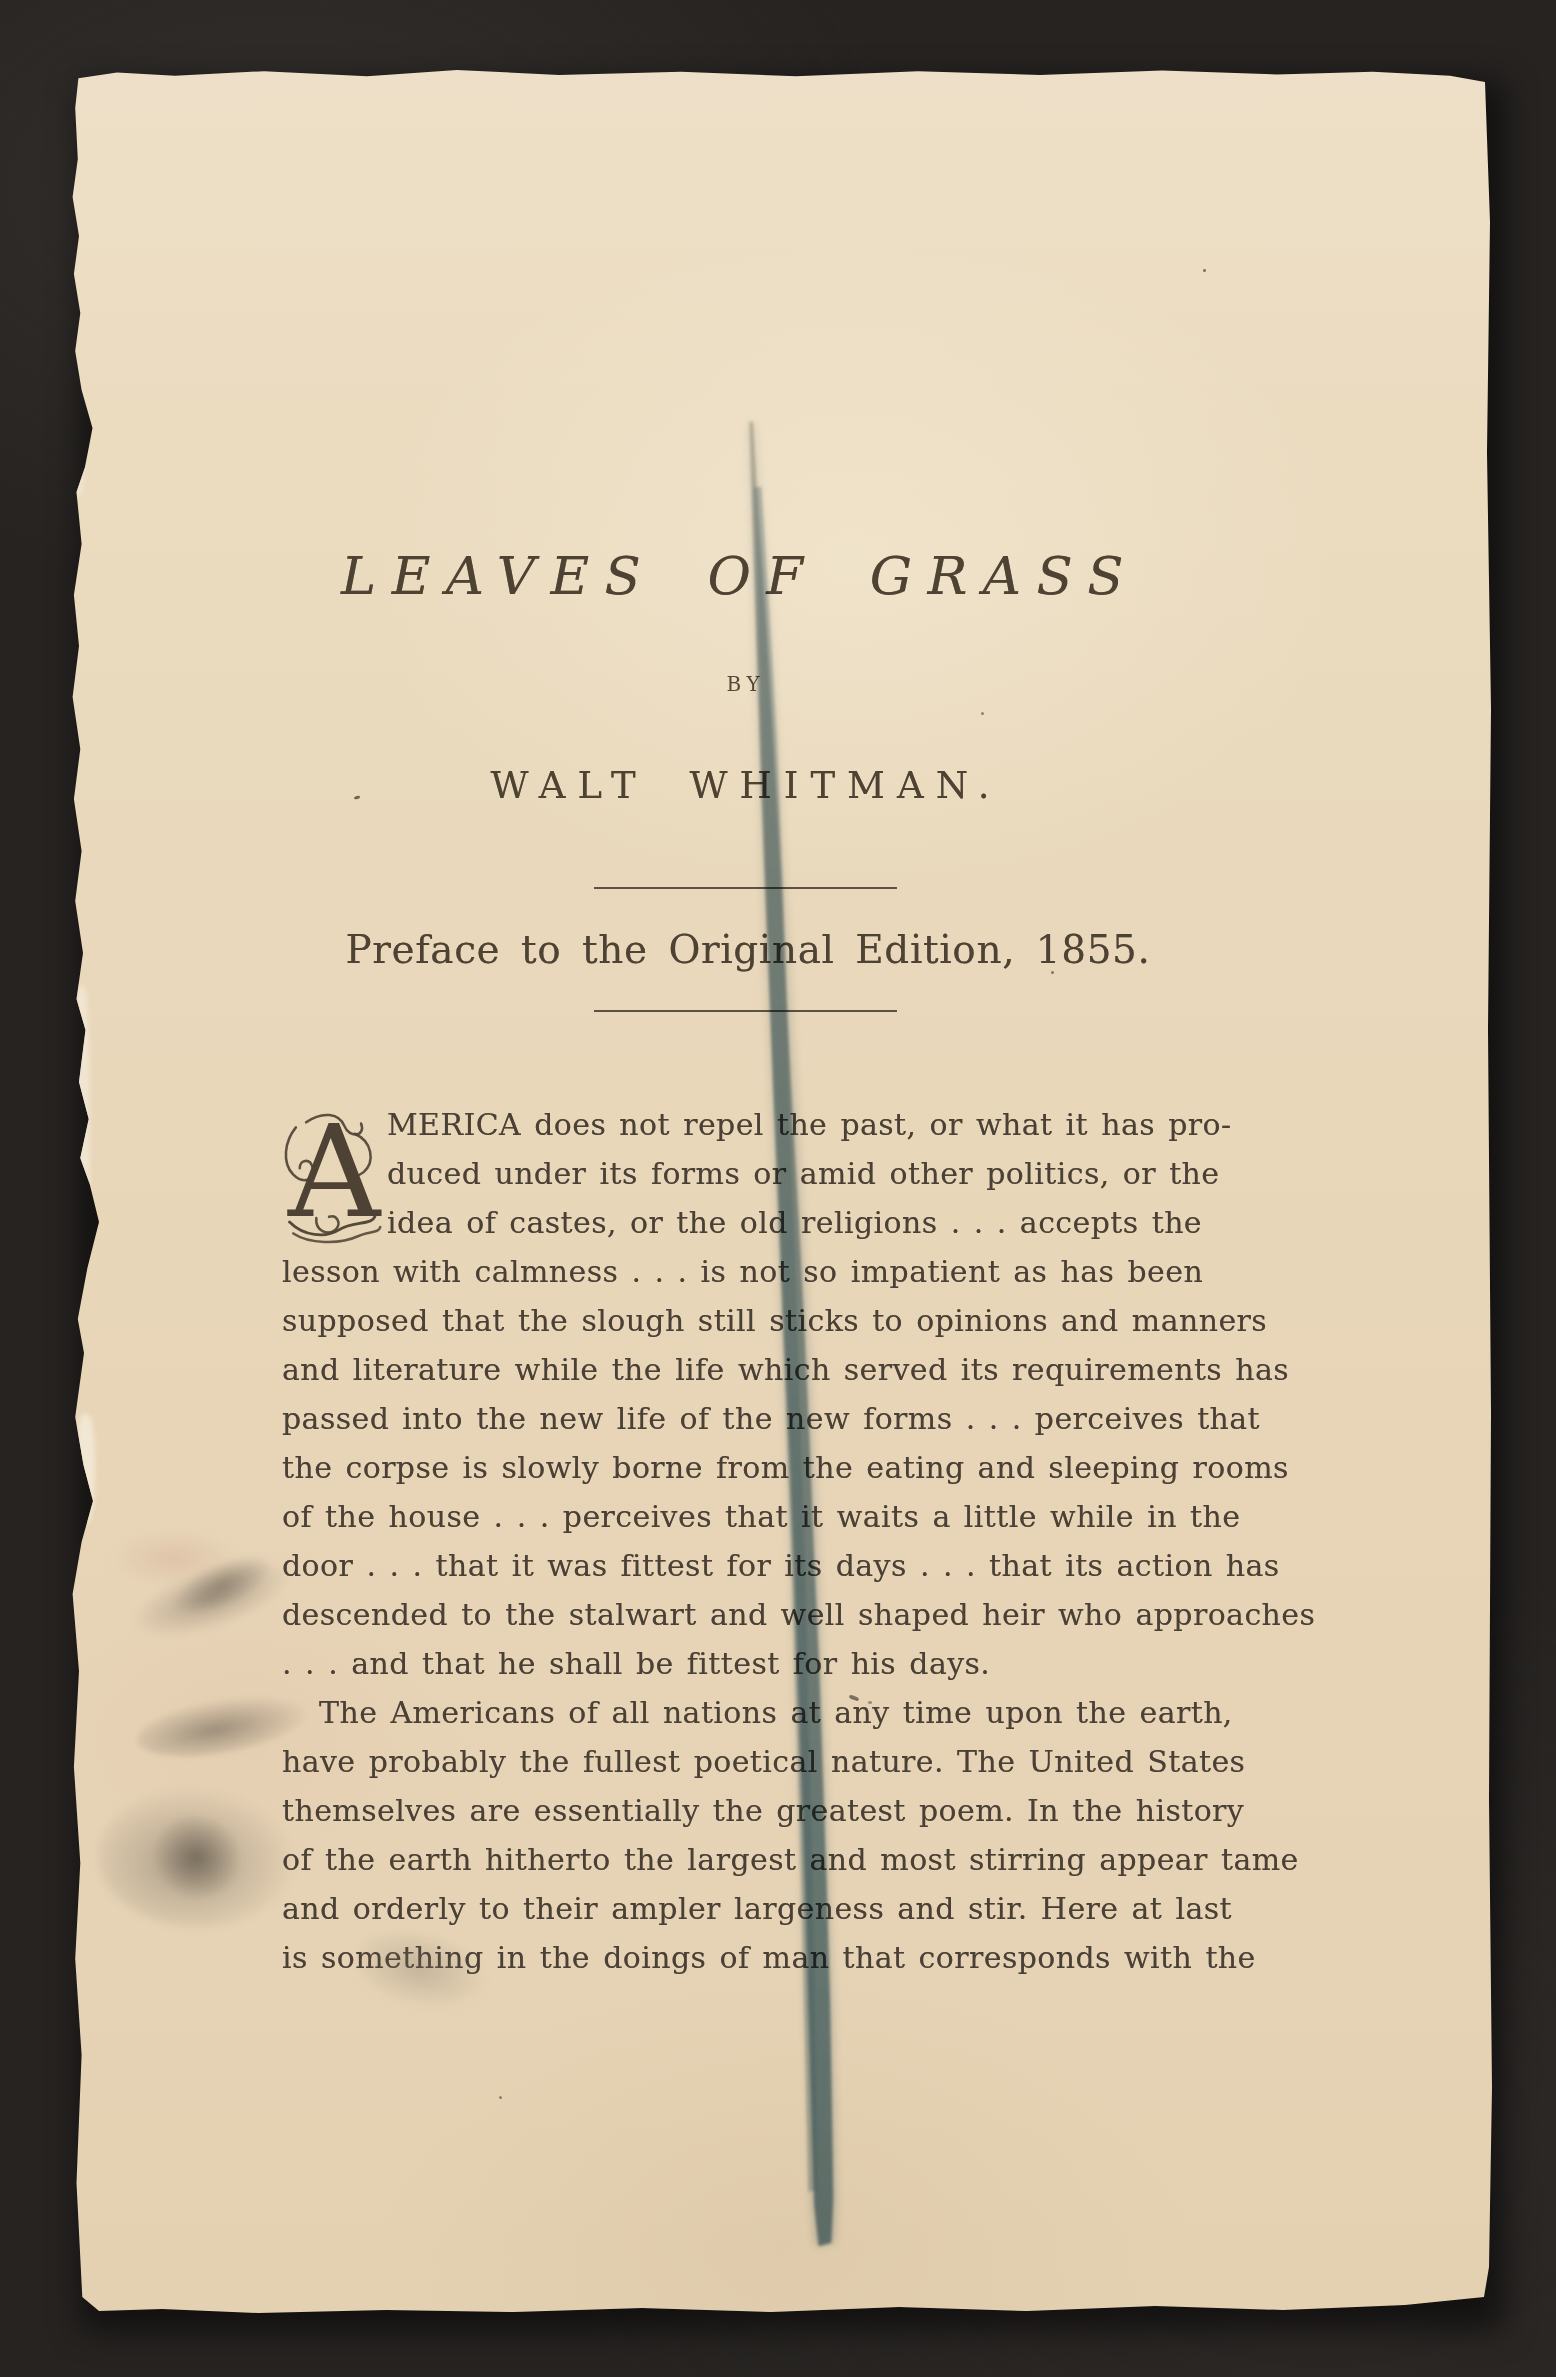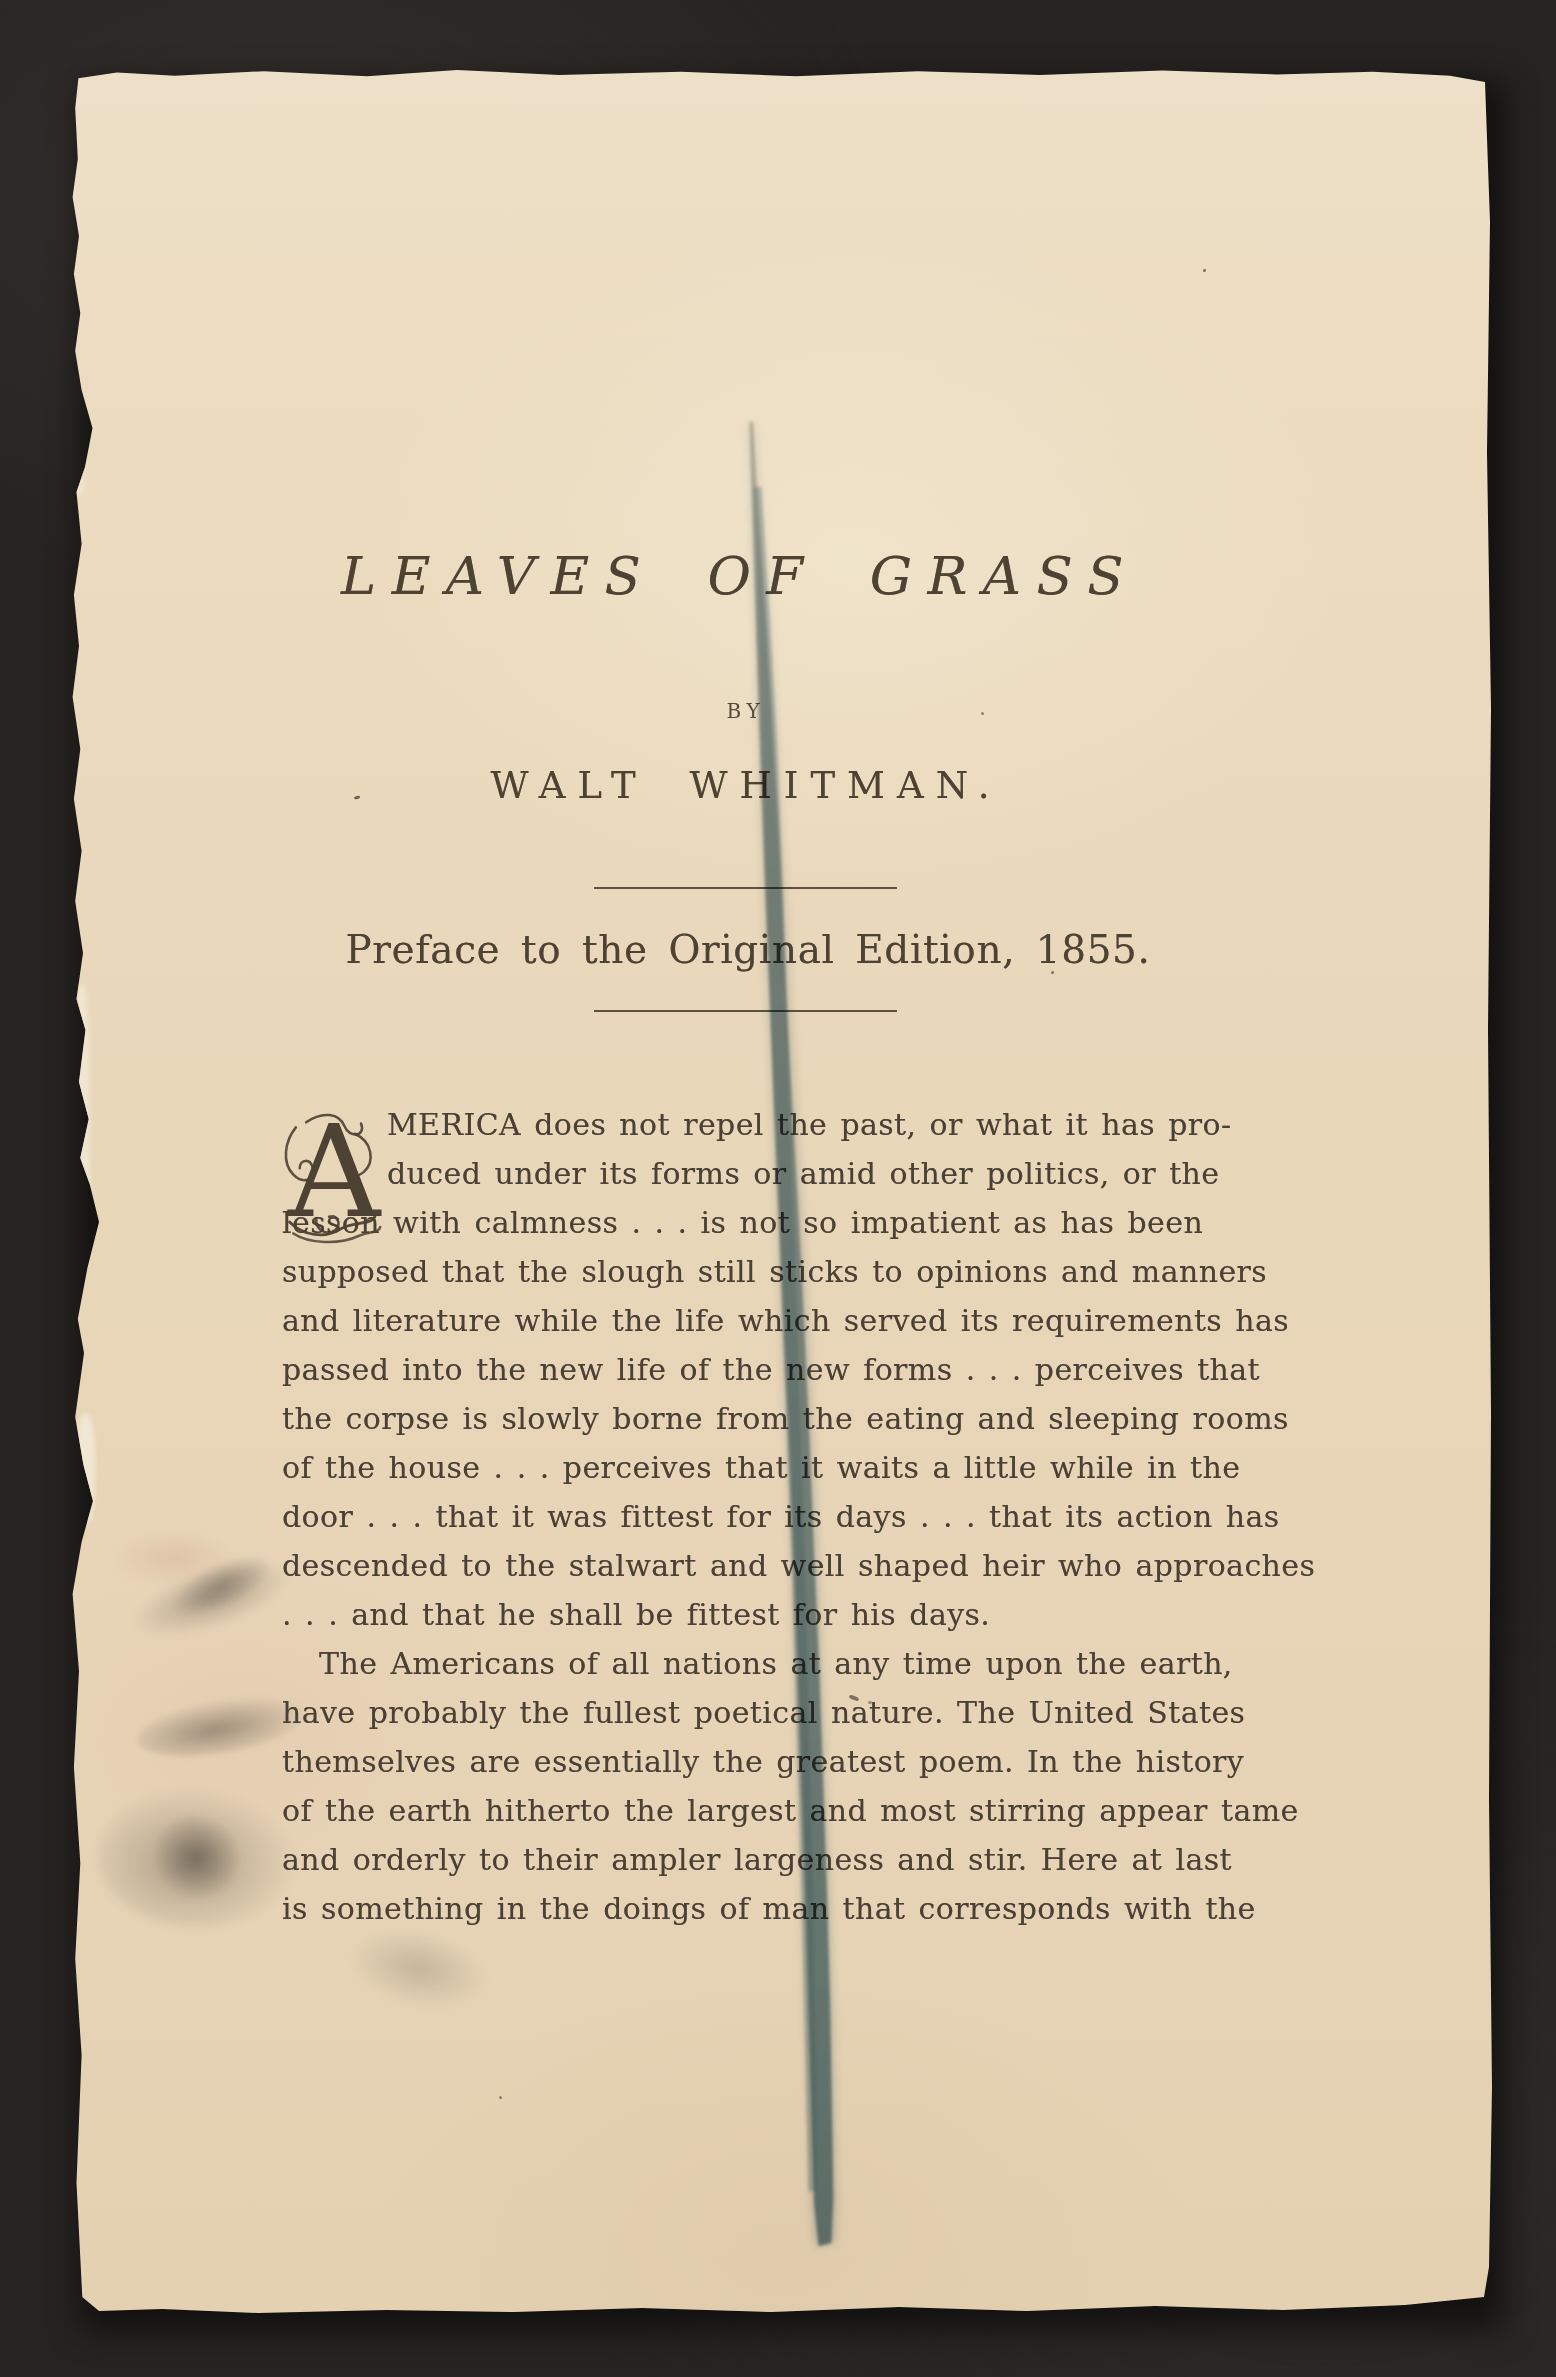--- a/index.html
+++ b/index.html
@@ -49,21 +49,21 @@
 
   
   .centered{position:absolute;transform:translateX(-50%);white-space:nowrap;}
   .title{
     left:668px;top:477px;
     font-size:53px;font-style:italic;color:#4e4233;
     letter-spacing:15.4px;word-spacing:19px;
     text-shadow:0 0 0.6px rgba(78,66,51,0.55);
   }
   .byline{
-    left:674px;top:631px;
+    left:674px;top:604px;
     font-size:20px;color:#55493a;letter-spacing:5.8px;
   }
   .author{
     left:674px;top:696px;
     font-size:37px;color:#4e4233;letter-spacing:12px;word-spacing:18px;
     text-shadow:0 0 0.6px rgba(78,66,51,0.5);
   }
   .rule{position:absolute;height:1.9px;background:#5c5142;width:303px;left:522px;}
   .rule.r1{top:819px;}
   .rule.r2{top:942px;}
@@ -120,20 +120,21 @@
           <path d="M44,22 C70,4 96,8 104,28 C112,48 138,44 130,24" stroke-width="4" opacity="0.9"></path>
           <path d="M120,40 C148,52 152,84 134,100 C122,110 108,104 112,92" stroke-width="4" opacity="0.9"></path>
           <path d="M18,178 C40,200 74,204 96,190 C118,176 148,184 152,168" stroke-width="4.5" opacity="0.95"></path>
           <path d="M60,172 C58,192 78,200 90,190 C100,180 92,166 80,170" stroke-width="4" opacity="0.9"></path>
           <path d="M24,196 C48,212 96,214 126,200 C142,192 158,196 160,186" stroke-width="4" opacity="0.85"></path>
         </g>
         <text x="88" y="168" text-anchor="middle" font-family="DejaVu Serif, Liberation Serif, serif" font-size="200" fill="#4d4233">A</text>
       </svg>
       <div class="ln cap">MERICA does not repel the past, or what it has pro-</div>
       <div class="ln cap">duced under its forms or amid other politics, or the</div>
+      <div class="ln cap">idea of castes, or the old religions . . . accepts the</div>
       <div class="ln">lesson with calmness . . . is not so impatient as has been</div>
       <div class="ln">supposed that the slough still sticks to opinions and manners</div>
       <div class="ln">and literature while the life which served its requirements has</div>
       <div class="ln">passed into the new life of the new forms . . . perceives that</div>
       <div class="ln">the corpse is slowly borne from the eating and sleeping rooms</div>
       <div class="ln">of the house . . . perceives that it waits a little while in the</div>
       <div class="ln">door . . . that it was fittest for its days . . . that its action has</div>
       <div class="ln">descended to the stalwart and well shaped heir who approaches</div>
       <div class="ln end">. . . and that he shall be fittest for his days.</div>
       <div class="ln indent">The Americans of all nations at any time upon the earth,</div>

